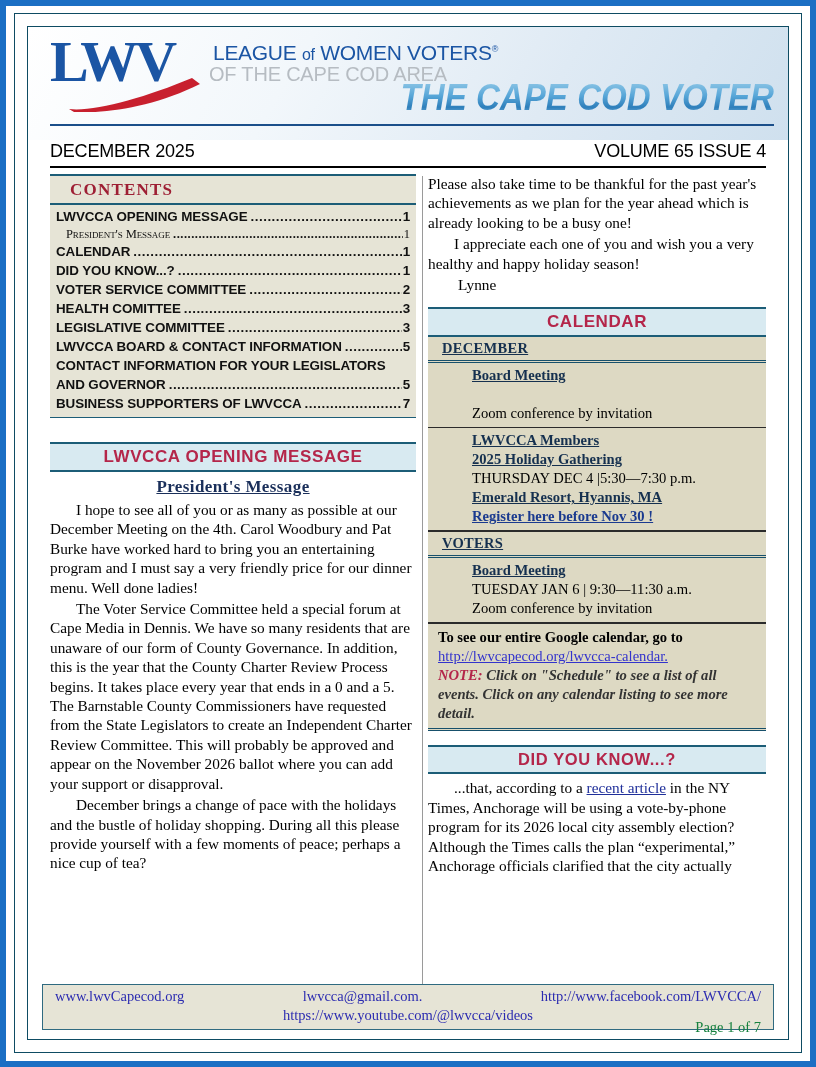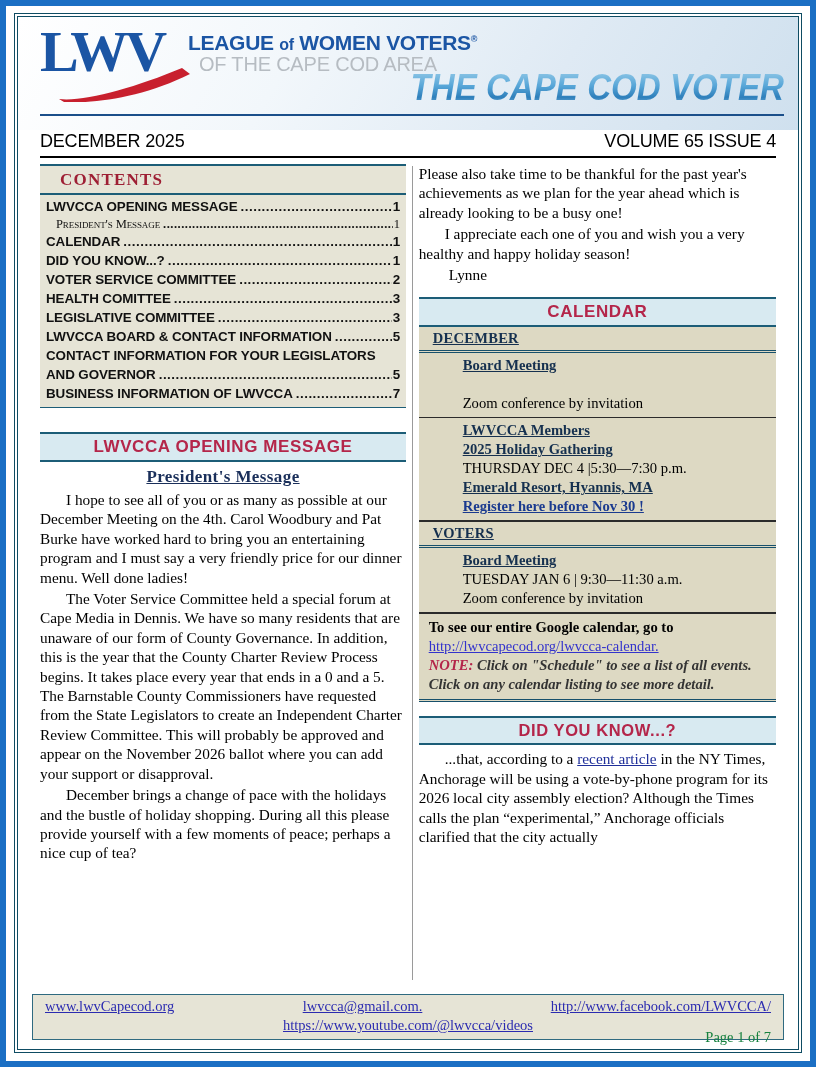--- a/index.html
+++ b/index.html
@@ -27,21 +27,21 @@
   .page-white {
     width: 100%; height: 100%;
     background: #ffffff;
     box-sizing: border-box;
     padding: 7px 8px 8px 8px;
   }
   .page-border {
     width: 100%; height: 100%;
     box-sizing: border-box;
     border: 1px solid #0e4c63;
-    padding: 2px;
+    padding: 12px;
     background: #ffffff;
   }
   .page-inner {
     width: 100%; height: 100%;
     box-sizing: border-box;
     border: 1px solid #0e4c63;
     background: #ffffff;
     position: relative;
     overflow: hidden;
   }
@@ -74,25 +74,26 @@
     width: 145px; height: 36px;
     pointer-events: none;
   }
   .lwv-words {
     position: absolute;
     left: 148px; top: 8px;
     width: 300px;
   }
   .lwv-line1 {
     font-family: "Liberation Sans", sans-serif;
-    font-weight: bold;
+    font-weight: normal;
     font-size: 21px;
     color: #1b55a4;
     letter-spacing: -0.3px;
     white-space: nowrap;
+    text-align: right;
   }
   .lwv-line1 .of { font-size: 16px; }
   .lwv-line1 .reg { font-size: 9px; vertical-align: super; }
   .lwv-line2 {
     font-family: "Liberation Sans", sans-serif;
     font-size: 20px;
     color: #b6bcc2;
     letter-spacing: -0.2px;
     margin-top: -2px;
     white-space: nowrap;
@@ -317,21 +318,20 @@
     align-items: baseline;
     padding: 0 2px 2px 2px;
   }
   .footer-row2 {
     position: relative;
     text-align: center;
     padding-bottom: 1px;
   }
   .footer a, .flink {
     color: #2b2bb0;
-    text-decoration: underline;
   }
   .fpage {
     position: absolute;
     right: 2px; top: 12px;
     color: #15803d;
     text-decoration: none;
     text-align: right;
   }
 </style>
 </head>
@@ -424,21 +424,21 @@
               <span class="toc-page"></span>
             </div>
 
             <div class="toc-row">
               <span class="toc-label">AND GOVERNOR</span>
               <span class="toc-dots">................................................................</span>
               <span class="toc-page">5</span>
             </div>
 
             <div class="toc-row">
-              <span class="toc-label">BUSINESS INFORMATION OF LWVCCA</span>
+              <span class="toc-label">BUSINESS SUPPORTERS OF LWVCCA</span>
               <span class="toc-dots">................................................................</span>
               <span class="toc-page">7</span>
             </div>
 
           </div>
         </div>
 
         <div style="height:22px"></div>
 
         <div class="banner">LWVCCA  OPENING  MESSAGE</div>

